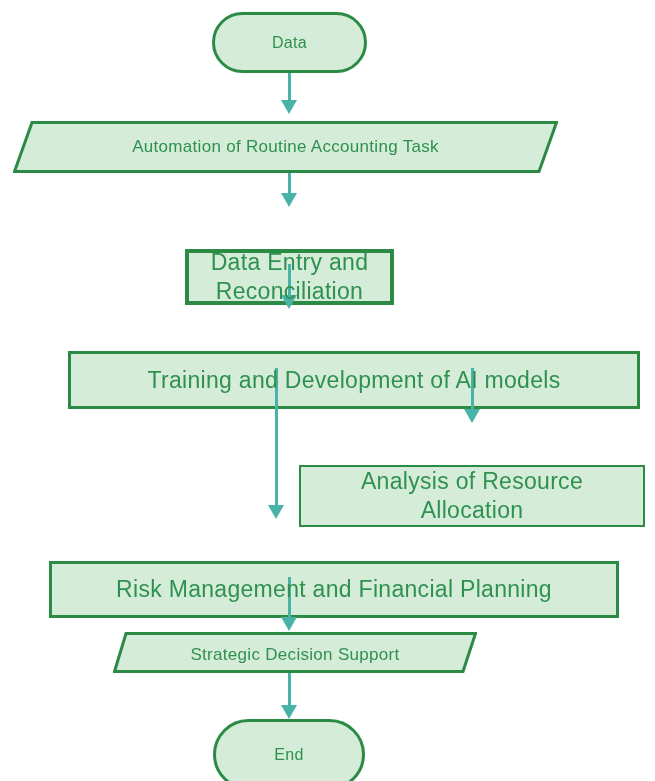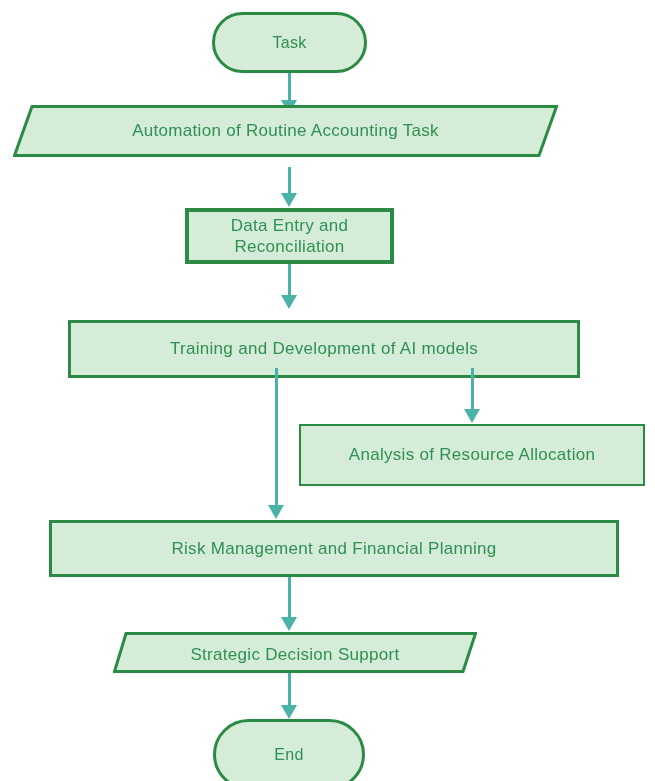--- a/index.html
+++ b/index.html
@@ -39,21 +39,22 @@
   }
   .stadium{
     background:var(--node-fill);
     border:3px solid var(--node-border);
     border-radius:40px;
     font-size:16px;
   }
   .rect{
     background:var(--node-fill);
     border:3px solid var(--node-border);
-    font-size:17px;
+    font-size:23px;
+    margin-top:41px;
   }
   .rect.thick{border-width:4px;}
   .rect.thin{border-width:2px;}
   .para{font-size:17px;}
   .para svg{
     position:absolute;
     left:0;top:0;
     z-index:1;
   }
   .para polygon{
@@ -80,50 +81,50 @@
     border-right:8px solid transparent;
     border-top:14px solid var(--arrow);
   }
 </style>
 </head>
 <body>
 
 <div class="canvas">
 
   <div class="node stadium" style="left:212px;top:12px;width:155px;height:61px">
-    <span class="label">Task</span>
+    <span class="label">Data</span>
   </div>
 
   <div class="edge" style="left:287.5px;top:73px;height:41px">
     <div class="edge-line"></div>
     <div class="edge-head"></div>
   </div>
 
-  <div class="node para" style="left:13px;top:105px;width:545px;height:52px">
+  <div class="node para" style="left:13px;top:121px;width:545px;height:52px">
     <svg width="545" height="52" viewBox="0 0 545 52">
       <polygon points="19,1.5 543.5,1.5 526,50.5 1.5,50.5"></polygon>
     </svg>
     <span class="label">Automation of Routine Accounting Task</span>
   </div>
 
   <div class="edge" style="left:287.5px;top:167px;height:40px">
     <div class="edge-line"></div>
     <div class="edge-head"></div>
   </div>
 
   <div class="node rect thick" style="left:185px;top:208px;width:209px;height:56px">
     <span class="label">Data Entry and Reconciliation</span>
   </div>
 
   <div class="edge" style="left:287.5px;top:264px;height:45px">
     <div class="edge-line"></div>
     <div class="edge-head"></div>
   </div>
 
-  <div class="node rect" style="left:68px;top:320px;width:512px;height:58px">
+  <div class="node rect" style="left:68px;top:310px;width:572px;height:58px">
     <span class="label">Training and Development of AI models</span>
   </div>
 
   <div class="edge" style="left:274.5px;top:368px;height:151px">
     <div class="edge-line"></div>
     <div class="edge-head"></div>
   </div>
 
   <div class="edge" style="left:470.5px;top:368px;height:55px">
     <div class="edge-line"></div>

